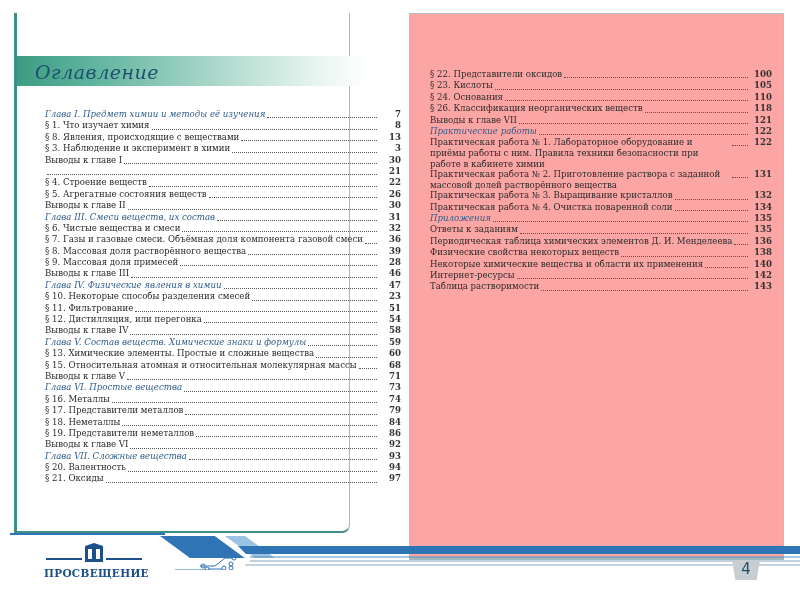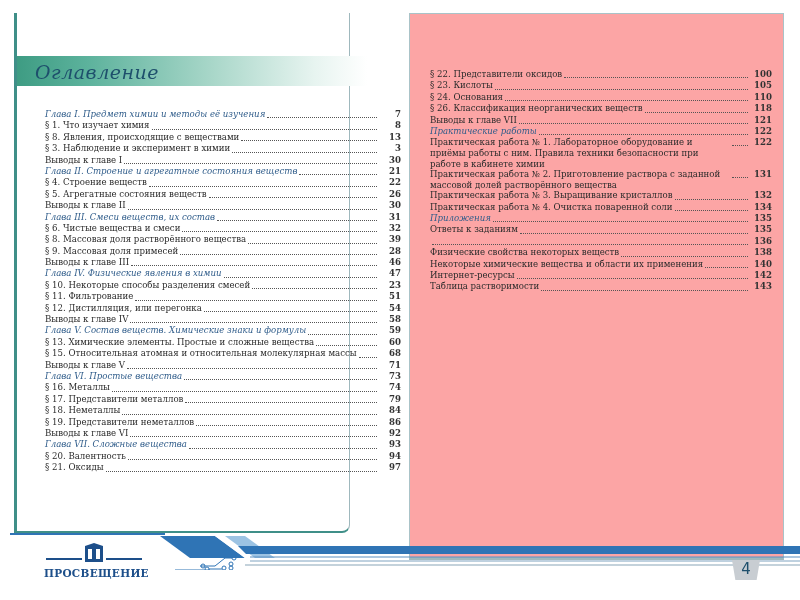--- a/index.html
+++ b/index.html
@@ -100,21 +100,20 @@
         <span class="lbl">§ 3. Наблюдение и эксперимент в химии</span>
         <span class="dots"></span>
         <span class="pg">3</span>
       </div>
       <div class="row">
         <span class="lbl">Выводы к главе I</span>
         <span class="dots"></span>
         <span class="pg">30</span>
       </div>
       <div class="row chapter">
-        <span class="lbl">Глава II. Строение и агрегатные состояния веществ</span>
         <span class="dots"></span>
         <span class="pg">21</span>
       </div>
       <div class="row">
         <span class="lbl">§ 4. Строение веществ</span>
         <span class="dots"></span>
         <span class="pg">22</span>
       </div>
       <div class="row">
         <span class="lbl">§ 5. Агрегатные состояния веществ</span>
@@ -128,20 +127,25 @@
       </div>
       <div class="row chapter">
         <span class="lbl">Глава III. Смеси веществ, их состав</span>
         <span class="dots"></span>
         <span class="pg">31</span>
       </div>
       <div class="row">
         <span class="lbl">§ 6. Чистые вещества и смеси</span>
         <span class="dots"></span>
         <span class="pg">32</span>
+      </div>
+      <div class="row">
+        <span class="lbl">§ 7. Газы и газовые смеси. Объёмная доля компонента газовой смеси</span>
+        <span class="dots"></span>
+        <span class="pg">36</span>
       </div>
       <div class="row">
         <span class="lbl">§ 8. Массовая доля растворённого вещества</span>
         <span class="dots"></span>
         <span class="pg">39</span>
       </div>
       <div class="row">
         <span class="lbl">§ 9. Массовая доля примесей</span>
         <span class="dots"></span>
         <span class="pg">28</span>
@@ -300,20 +304,21 @@
         <span class="lbl">Приложения</span>
         <span class="dots"></span>
         <span class="pg">135</span>
       </div>
       <div class="row">
         <span class="lbl">Ответы к заданиям</span>
         <span class="dots"></span>
         <span class="pg">135</span>
       </div>
       <div class="row">
+        <span class="lbl">Периодическая таблица химических элементов Д. И. Менделеева</span>
         <span class="dots"></span>
         <span class="pg">136</span>
       </div>
       <div class="row">
         <span class="lbl">Физические свойства некоторых веществ</span>
         <span class="dots"></span>
         <span class="pg">138</span>
       </div>
       <div class="row">
         <span class="lbl">Некоторые химические вещества и области их применения</span>

